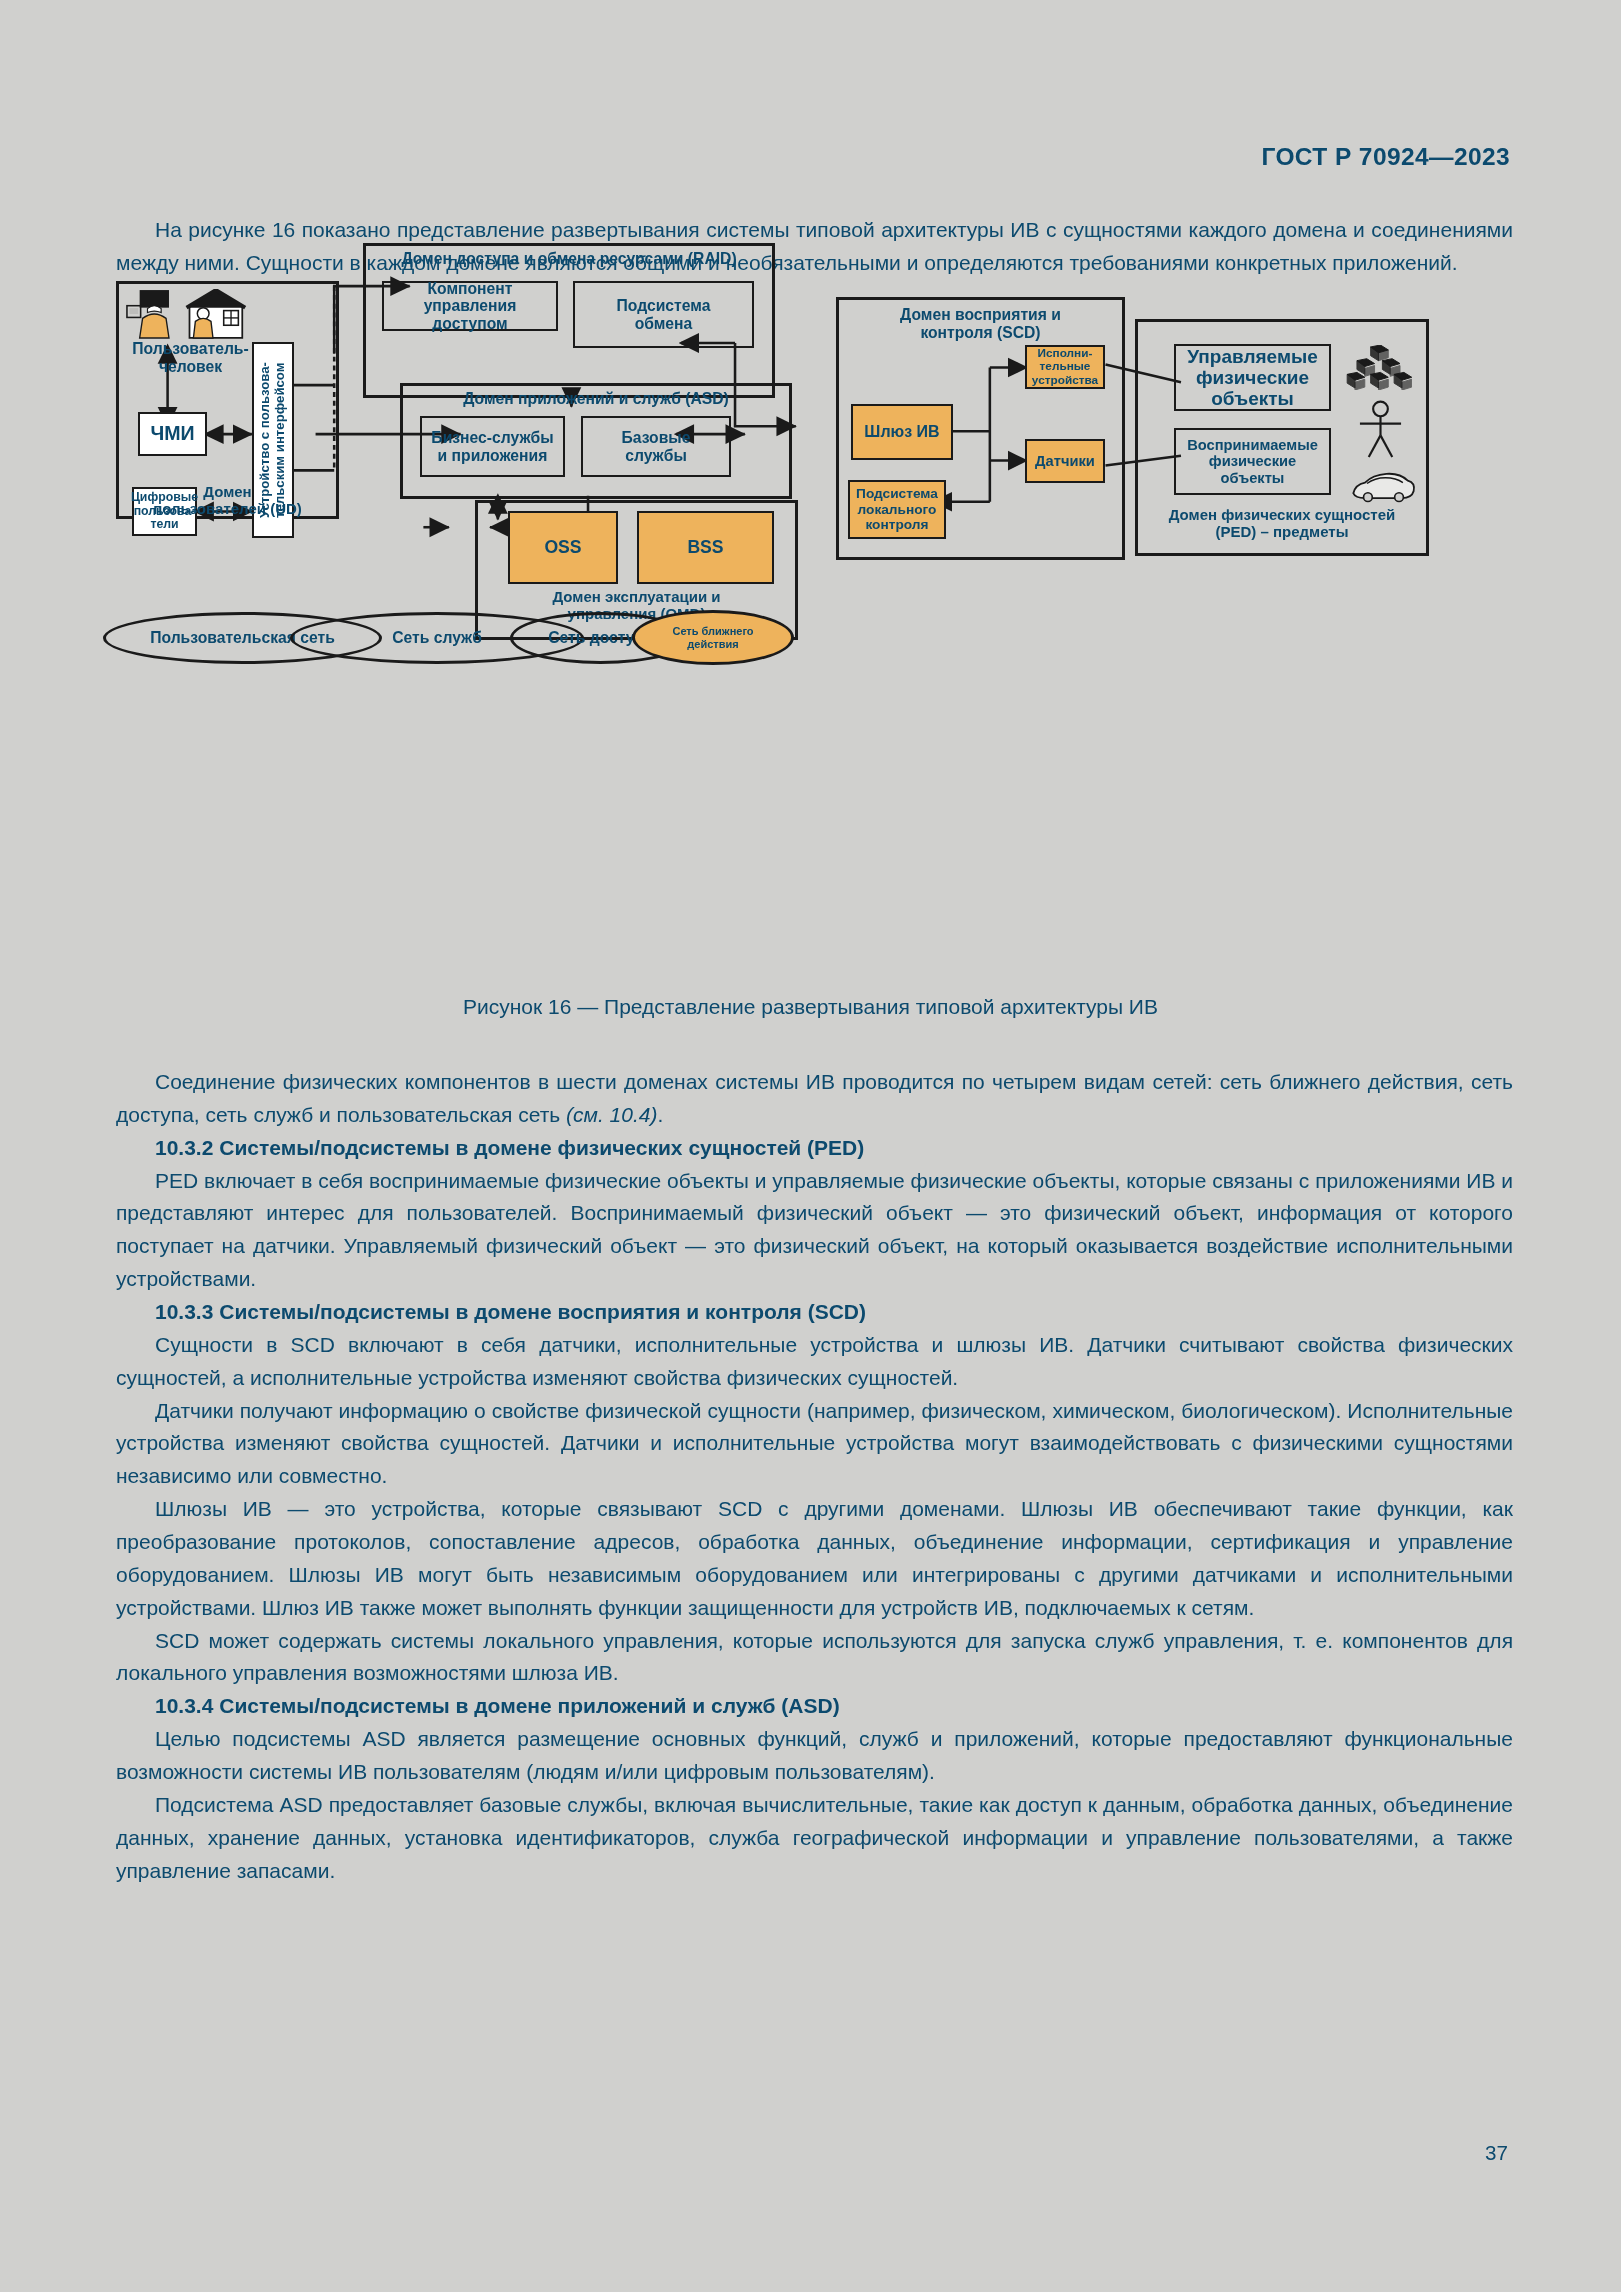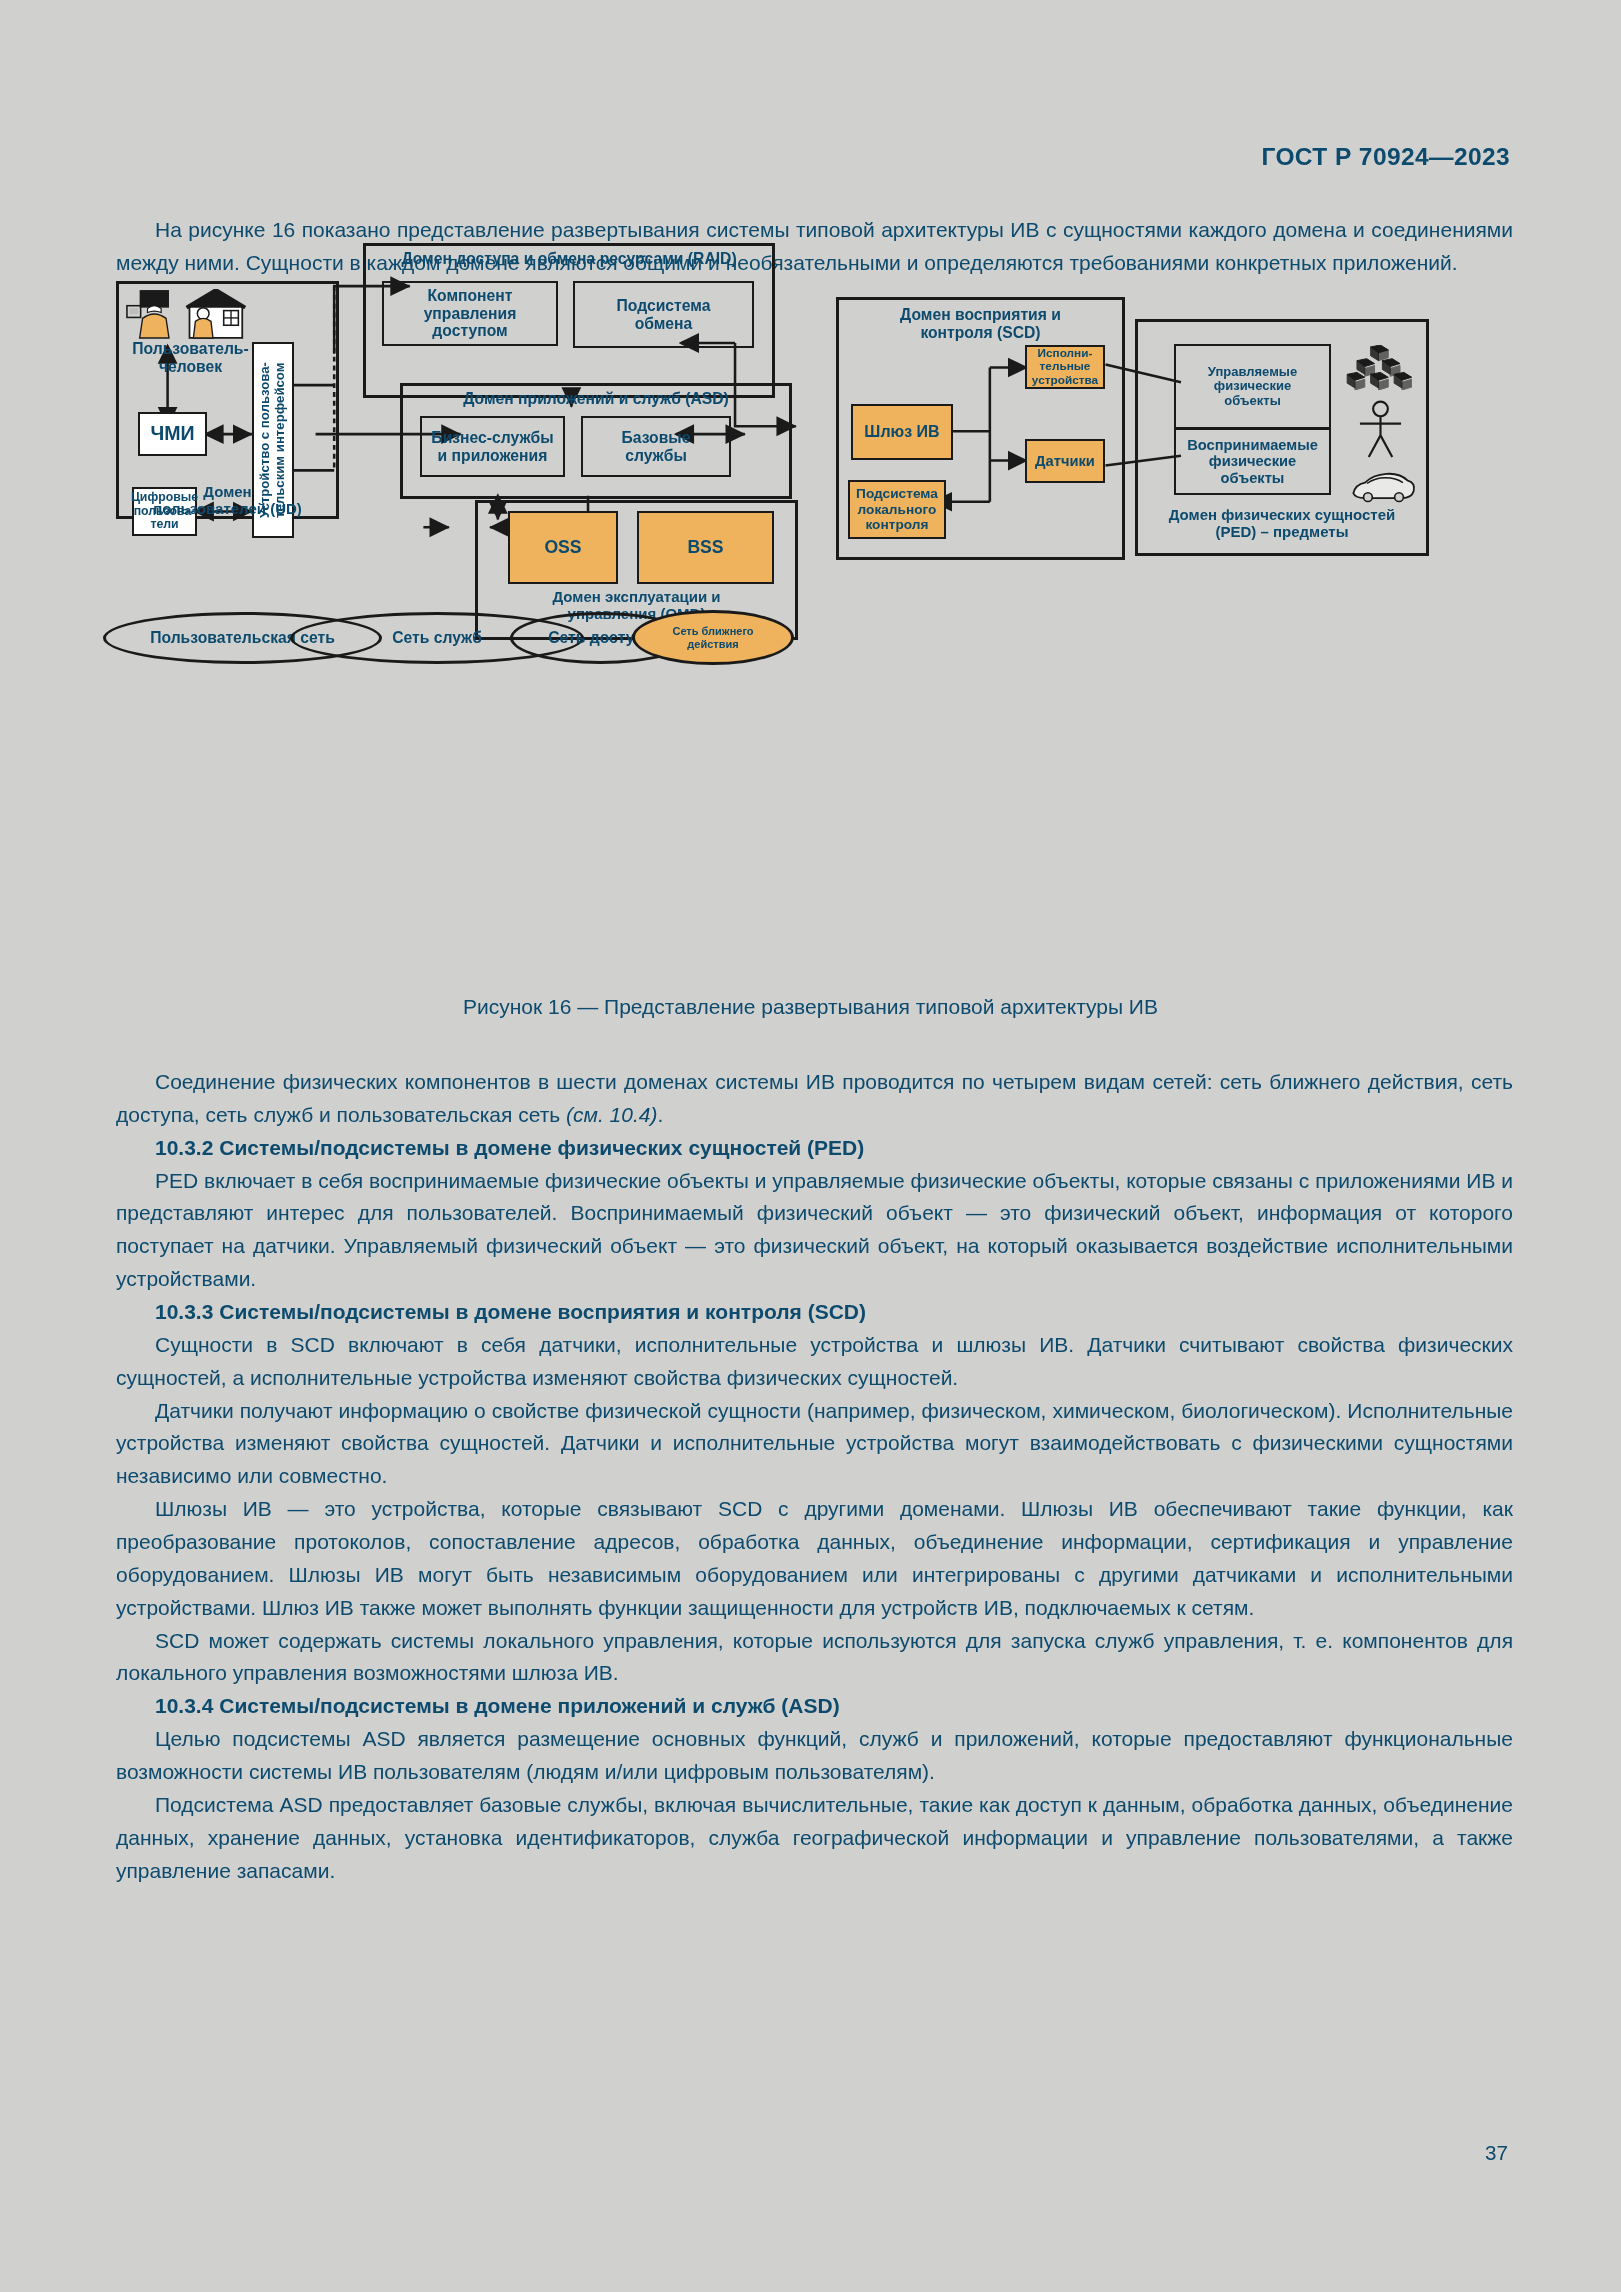--- a/index.html
+++ b/index.html
@@ -239,21 +239,21 @@
       </div>
     </div>
 
     <div class="dom-lbl" style="left:116px; width:223px; top:199px;">
       <div>Домен</div>
       <div>пользователей (UD)</div>
     </div>
 
     <div class="dom" style="left:363px; top:-41px; width:412px; height:155px;"></div>
     <div class="dom-lbl" style="left:363px; width:412px; top:-34px; font-size:15.7px;">Домен доступа и обмена ресурсами (RAID)</div>
-    <div class="box" style="left:382px; top:-2.9px; width:176px; height:65px; font-size:15.7px;">
+    <div class="box" style="left:382px; top:-2.9px; width:176px; height:50px; font-size:15.7px;">
       <div>
         <div>Компонент</div>
         <div>управления</div>
         <div>доступом</div>
       </div>
     </div>
     <div class="box" style="left:573px; top:-2.9px; width:181px; height:67px; font-size:15.7px;">
       <div>
         <div>Подсистема</div>
         <div>обмена</div>
@@ -295,21 +295,21 @@
         <div>Исполни-</div>
         <div>тельные</div>
         <div>устройства</div>
       </div>
     </div>
     <div class="box box-or" style="left:1025px; top:155px; width:80px; height:44px; font-size:14.7px; border-width:2.4px;">
       <span>Датчики</span>
     </div>
 
     <div class="dom" style="left:1135px; top:35px; width:294px; height:237px;"></div>
-    <div class="box" style="left:1174px; top:60px; width:157px; height:85px; font-size:13px;">
+    <div class="box" style="left:1174px; top:60px; width:157px; height:67px; font-size:19px;">
       <div>
         <div>Управляемые</div>
         <div>физические</div>
         <div>объекты</div>
       </div>
     </div>
     <div class="box" style="left:1174px; top:144px; width:157px; height:67px; font-size:14.7px;">
       <div>
         <div>Воспринимаемые</div>
         <div>физические</div>

